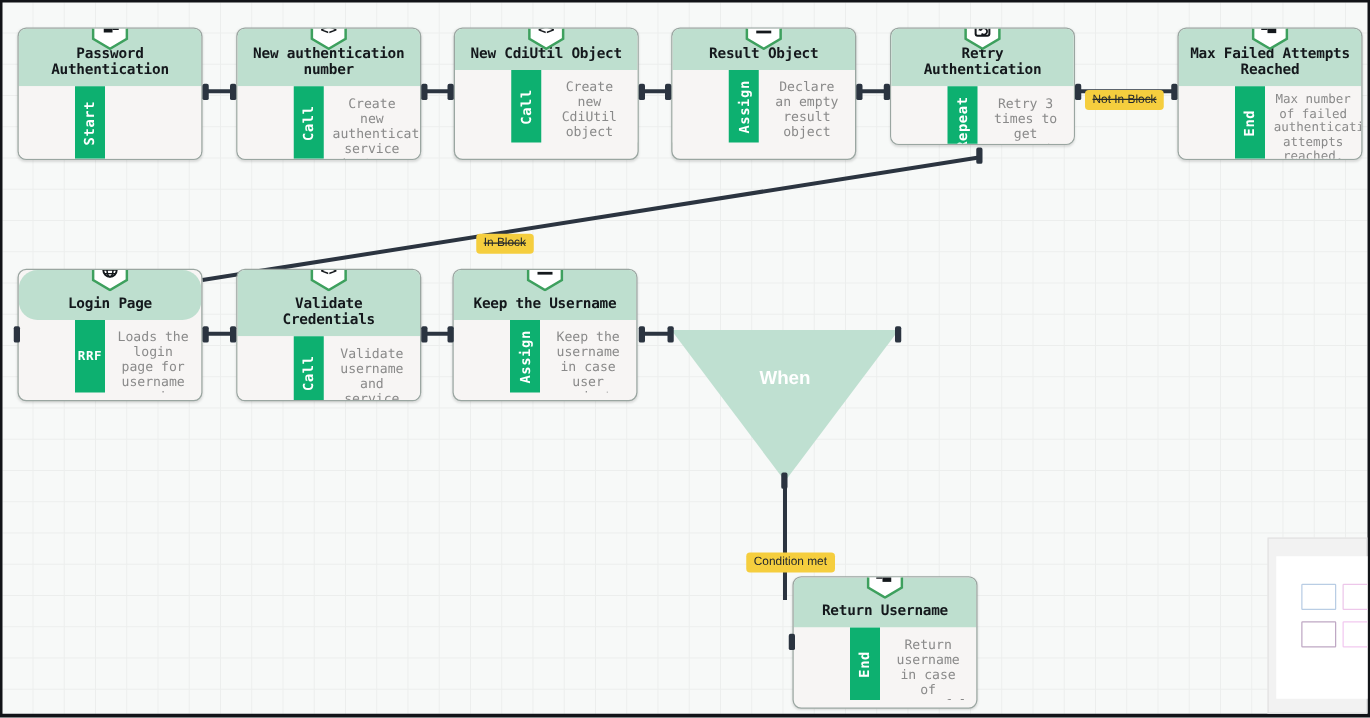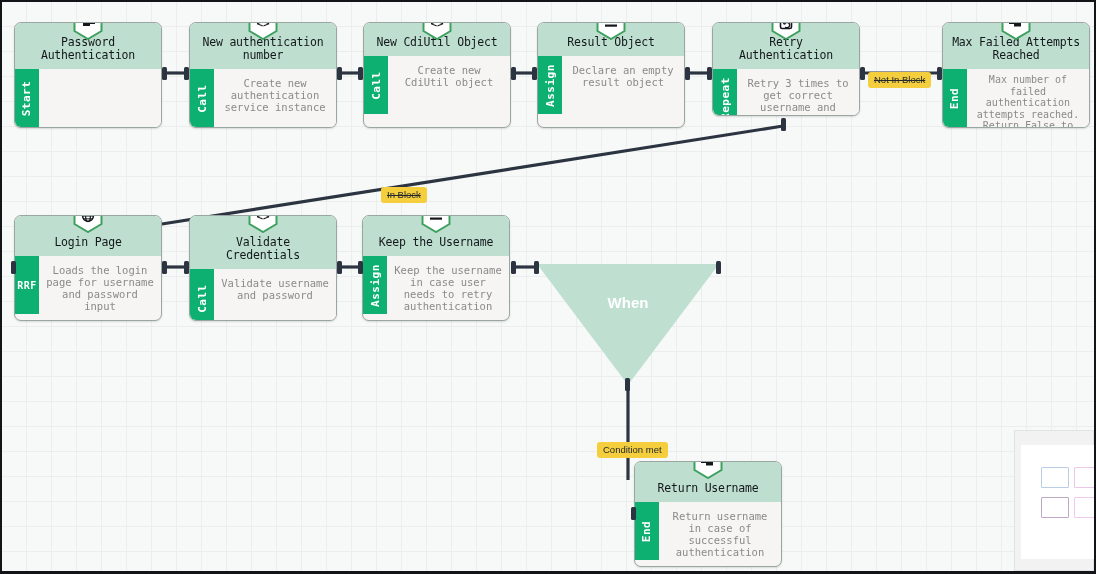--- a/index.html
+++ b/index.html
@@ -45,21 +45,21 @@
     box-sizing: border-box;
     border: 1px solid #9aa6a1;
     border-radius: 7px;
     background: #f7f5f4;
     box-shadow: 0 1px 2px rgba(0,0,0,0.13);
     overflow: hidden;
   }
   .node-header {
     background: #bedfcf;
     color: #14181c;
-    font-weight: normal;
+    font-weight: bold;
     font-size: 11.5px;
     line-height: 13px;
     text-align: center;
     letter-spacing: -0.2px;
     padding: 13px 6px 7px 6px;
     box-sizing: border-box;
   }
   .node-body {
     display: flex;
     align-items: stretch;
@@ -69,20 +69,21 @@
     background: #0db070;
     color: #ffffff;
     width: 24px;
     flex: 0 0 24px;
     display: flex;
     align-items: center;
     justify-content: center;
     font-size: 11px;
     font-weight: bold;
     letter-spacing: 0.5px;
+    margin-left: 45px;
   }
   .type-strip .vert {
     transform: rotate(-90deg);
     white-space: nowrap;
   }
   .type-strip.horiz .vert { transform: none; }
   .node-desc {
     flex: 1 1 auto;
     color: #8a8a8a;
     font-size: 10.5px;
@@ -327,42 +328,42 @@
     <div class="hex">
       <svg width="30" height="34" viewBox="0 0 30 34">
         <polygon points="15,1 28.5,9 28.5,25 15,33 1.5,25 1.5,9" fill="#ffffff" stroke="#3ea05e" stroke-width="2"></polygon>
         <circle cx="15" cy="17" r="5.4" fill="none" stroke="#14181c" stroke-width="1.5"></circle>
         <ellipse cx="15" cy="17" rx="2.4" ry="5.4" fill="none" stroke="#14181c" stroke-width="1.2"></ellipse>
         <line x1="9.6" y1="17" x2="20.4" y2="17" stroke="#14181c" stroke-width="1.2"></line>
         <line x1="10.5" y1="14.2" x2="19.5" y2="14.2" stroke="#14181c" stroke-width="1"></line>
         <line x1="10.5" y1="19.8" x2="19.5" y2="19.8" stroke="#14181c" stroke-width="1"></line>
       </svg>
     </div>
-    <div class="node-header" style="padding-top:20px;">Login Page</div>
+    <div class="node-header" style="padding-top:20px;border-radius:15px;">Login Page</div>
     <div class="node-body" style="height:58px;">
       <div class="type-strip horiz">
         <span class="vert" style="font-size:10px;">RRF</span>
       </div>
       <div class="node-desc">Loads the login page for username and password input</div>
     </div>
   </div>
 
   <div class="node" style="left:187px; top:213px; width:148px; height:106px;">
     <div class="hex">
       <svg width="30" height="34" viewBox="0 0 30 34">
         <polygon points="15,1 28.5,9 28.5,25 15,33 1.5,25 1.5,9" fill="#ffffff" stroke="#3ea05e" stroke-width="2"></polygon>
         <text x="15" y="21" font-family="DejaVu Sans Mono, monospace" font-size="11" font-weight="bold" fill="#14181c" text-anchor="middle">&lt;&gt;</text>
       </svg>
     </div>
     <div class="node-header" style="padding-top:20px;">Validate Credentials</div>
     <div class="node-body" style="height:58px;">
       <div class="type-strip">
         <span class="vert">Call</span>
       </div>
-      <div class="node-desc">Validate username and password</div>
+      <div class="node-desc">Validate username and service</div>
     </div>
   </div>
 
   <div class="node" style="left:632px; top:459px; width:148px; height:106px;">
     <div class="hex">
       <svg width="30" height="34" viewBox="0 0 30 34">
         <polygon points="15,1 28.5,9 28.5,25 15,33 1.5,25 1.5,9" fill="#ffffff" stroke="#3ea05e" stroke-width="2"></polygon>
         <rect x="8" y="16" width="5" height="2" fill="#14181c"></rect>
         <rect x="13" y="13.5" width="7" height="7" fill="#14181c"></rect>
       </svg>

